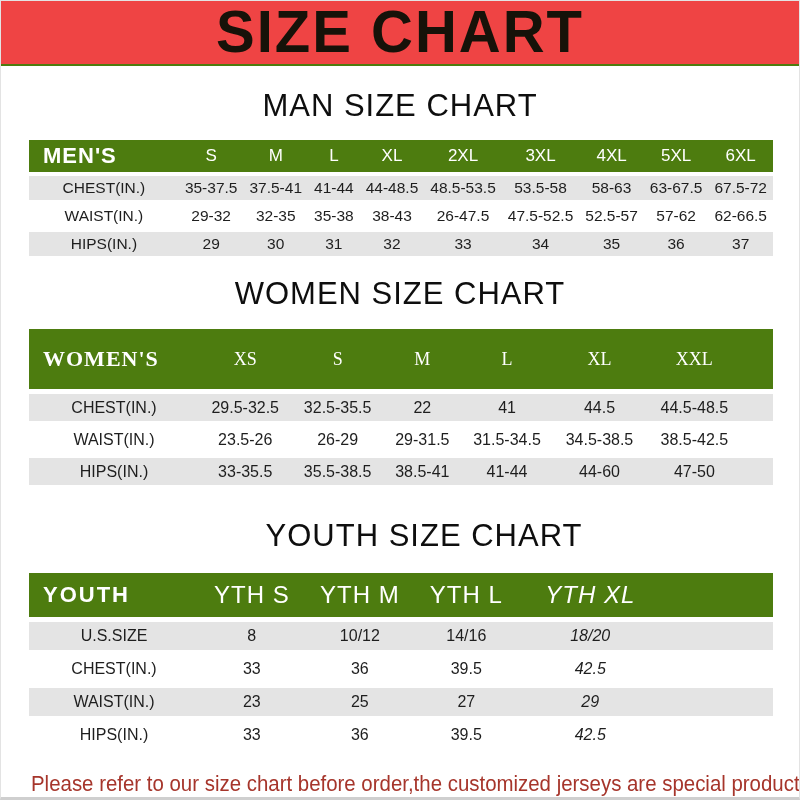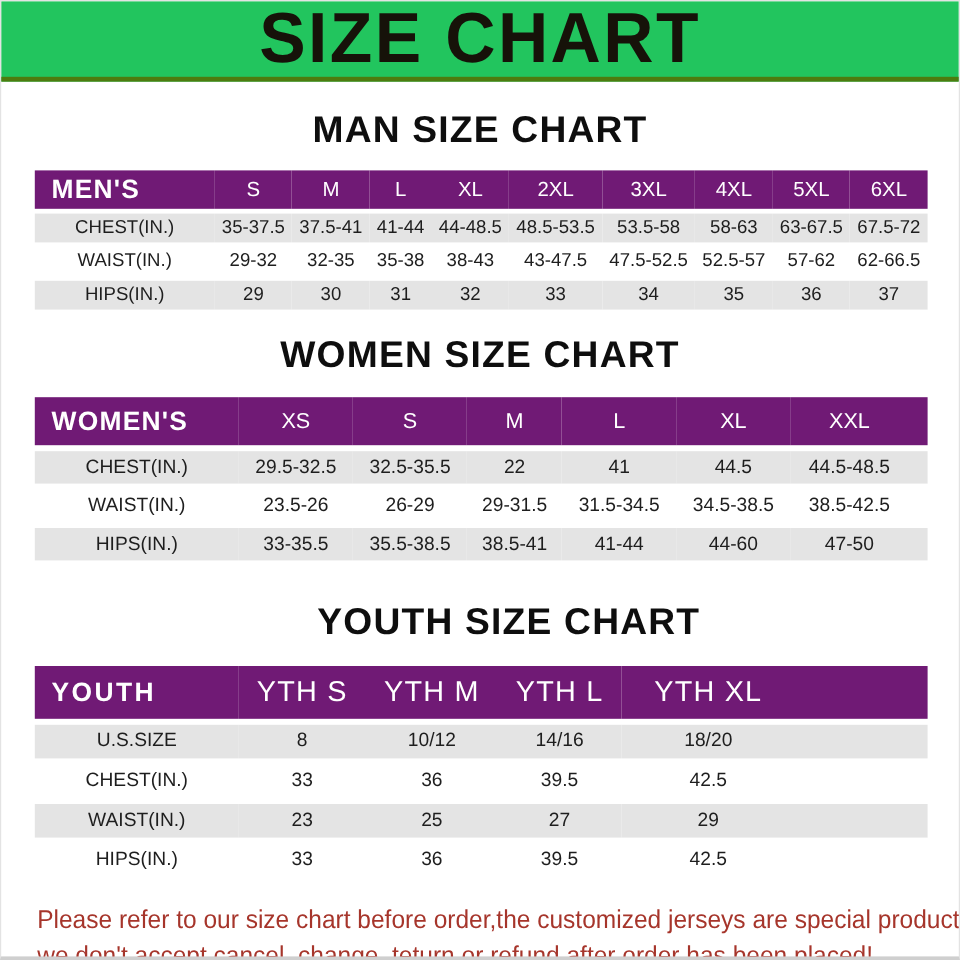--- a/index.html
+++ b/index.html
@@ -10,39 +10,39 @@
     background: #fff;
     border: 1px solid #e3e3e3;
     border-bottom: 3px solid #cfcfcf;
     overflow: hidden;
     font-family: "Liberation Sans", sans-serif;
     color: #111;
   }
   
   .banner {
     height: 63px;
-    background: #22c55e;
-    border-bottom: 4px solid #4d7c0f;
+    background: #ef4444;
+    border-bottom: 2px solid #4d7c0f;
     text-align: center;
     overflow: hidden;
   }
   .banner-title {
     display: inline-block;
     font-size: 58px;
     font-weight: bold;
     letter-spacing: 2px;
     line-height: 61px;
     color: #161209;
     transform: scaleY(1.02);
   }
   
   h2.section-title {
     text-align: center;
     font-size: 31px;
-    font-weight: bold;
+    font-weight: normal;
     letter-spacing: 1px;
     color: #0e0e0e;
     margin: 0;
   }
   .title-men   { margin: 22px 0 12px 0 !important; }
   .title-women { margin: 16px 0 12px 0 !important; }
   .title-youth { margin: 28px 0 14px 0 !important; padding-left: 48px; }
 
   
   table.size-table {
@@ -51,51 +51,51 @@
     border-collapse: separate;
     border-spacing: 0 4px;
     table-layout: auto;
   }
   table.size-table th, table.size-table td {
     padding: 0 6px;
     white-space: nowrap;
     text-align: center;
   }
   table.size-table thead th {
-    background: #701a75;
+    background: #4d7c0f;
     color: #fff;
     font-weight: normal;
     font-size: 17px;
   }
   table.size-table thead th.lbl {
     text-align: left;
     padding-left: 14px;
     font-size: 22px;
     font-weight: bold;
     letter-spacing: 1px;
   }
   table.size-table tbody td { color: #1e1e1e; }
   table.size-table tbody tr:nth-child(odd) td  { background: #E4E4E4; }
   table.size-table tbody tr:nth-child(even) td { background: #ffffff; }
   table.size-table .lbl { width: 132px; }
 
   table.men   thead th { height: 32px; }
   table.men   tbody td { height: 24px; font-size: 15.5px; }
   table.women { border-spacing: 0 5px; }
-  table.women thead th { height: 40px; font-size: 18px; }
+  table.women thead th { height: 60px; font-size: 18px; font-family: Liberation Serif, serif; }
   table.women tbody td { height: 27px; font-size: 16px; }
   table.women .lbl { width: 150px; }
   table.youth { border-spacing: 0 5px; }
   table.youth thead th { height: 44px; font-size: 24px; letter-spacing: 1px; }
   table.youth thead th.lbl { letter-spacing: 2px; font-size: 22px; }
   table.youth tbody td { height: 28px; font-size: 16px; }
   table.youth .lbl { width: 150px; }
   
-  table.youth th:last-child, table.youth td:last-child { padding-right: 116px; }
-  table.women th:last-child, table.women td:last-child { padding-right: 22px; }
+  table.youth th:last-child, table.youth td:last-child { padding-right: 116px; font-style: italic; }
+  table.women th:last-child, table.women td:last-child { padding-right: 36px; }
 
   
   .footer-note { margin: 15px 0 0 30px; }
   .footer-note p {
     margin: 0;
     font-size: 21.5px;
     line-height: 30px;
     color: #A6352B;
     white-space: nowrap;
     transform: scaleX(0.95);
@@ -140,21 +140,21 @@
           <td>58-63</td>
           <td>63-67.5</td>
           <td>67.5-72</td>
         </tr>
         <tr>
           <td class="lbl">WAIST(IN.)</td>
           <td>29-32</td>
           <td>32-35</td>
           <td>35-38</td>
           <td>38-43</td>
-          <td>43-47.5</td>
+          <td>26-47.5</td>
           <td>47.5-52.5</td>
           <td>52.5-57</td>
           <td>57-62</td>
           <td>62-66.5</td>
         </tr>
         <tr>
           <td class="lbl">HIPS(IN.)</td>
           <td>29</td>
           <td>30</td>
           <td>31</td>

